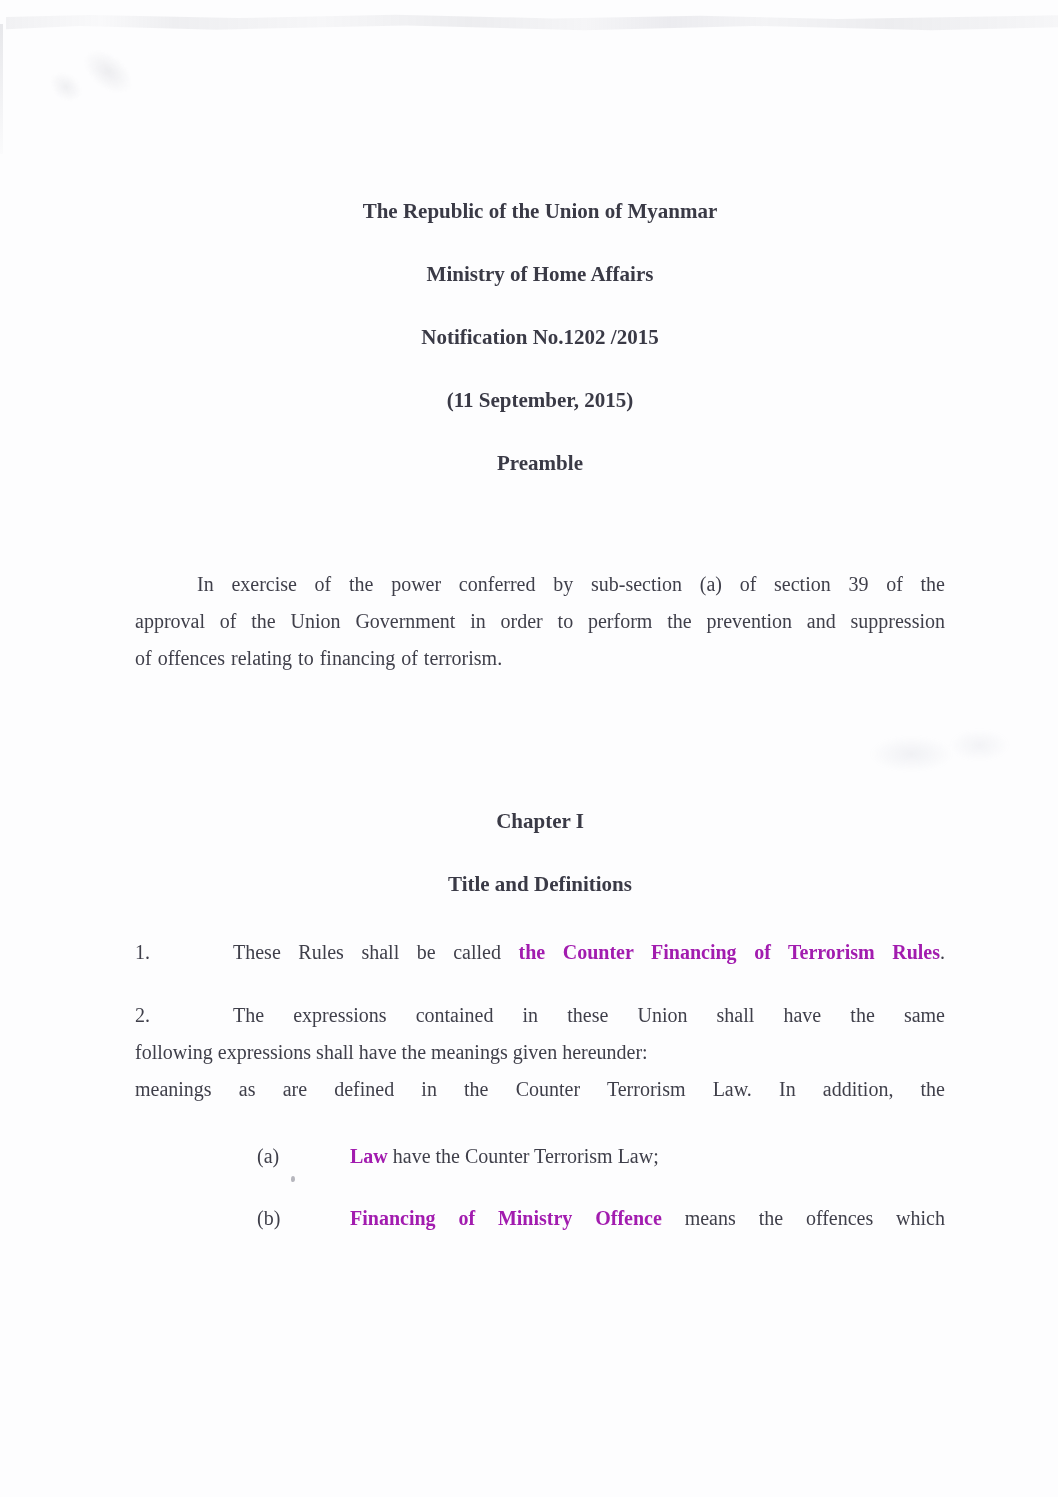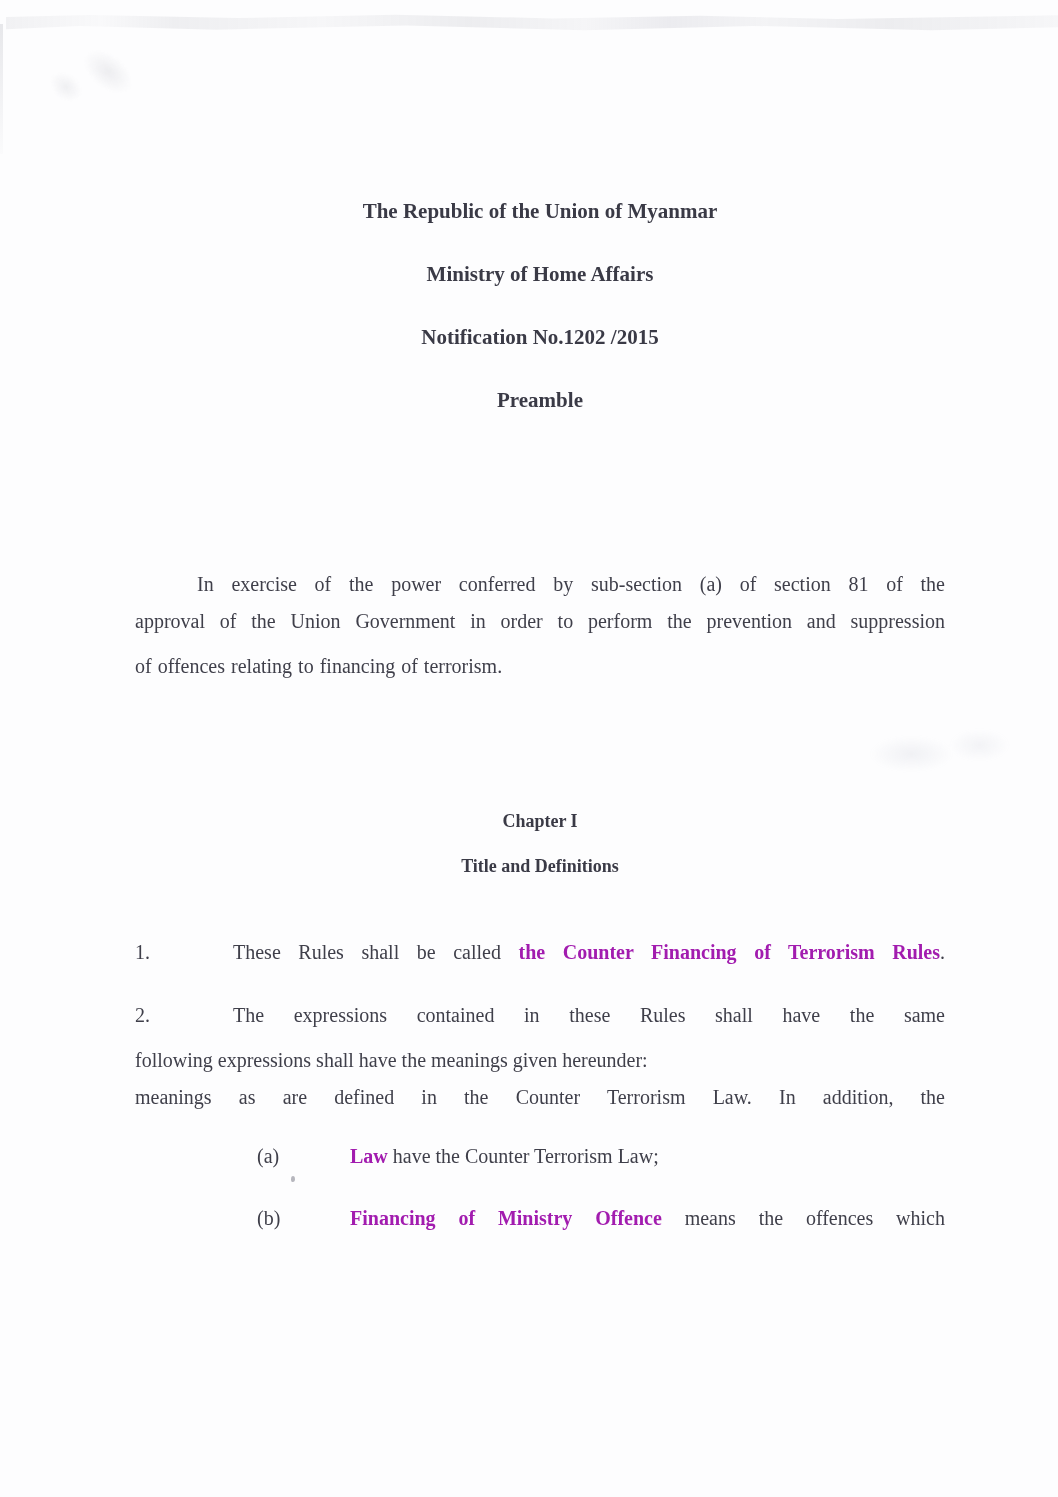--- a/index.html
+++ b/index.html
@@ -84,32 +84,31 @@
     line-height: 37px;
     word-spacing: 1px;
   }
   .jline {
     text-align: justify;
     text-align-last: justify;
   }
   .jline.last {
     text-align: left;
     text-align-last: left;
-    margin-top: 8px;
   }
   .preamble-body .line-0 { text-indent: 62px; }
 
   .chapter-block {
     position: absolute;
     top: 811px; left: 135px; width: 810px;
     display: flex; flex-direction: column;
-    row-gap: 25px;
+    row-gap: 43px;
     text-align: center;
     font-weight: bold;
-    font-size: 18px;
+    font-size: 21px;
     line-height: 20px;
     color: #3a3a46;
   }
 
   .rule {
     position: absolute;
     left: 135px; width: 810px;
     line-height: 37px;
   }
   .rule-1 { top: 934px; }
@@ -148,43 +147,44 @@
   <div class="artifact artifact-top-band"></div>
   <div class="artifact artifact-left-edge"></div>
   <div class="artifact artifact-smudge-topleft"></div>
   <div class="artifact artifact-smudge-right"></div>
   <div class="artifact artifact-dot-a"></div>
 
   <div class="header-lines">
     <div>The Republic of the Union of Myanmar</div>
     <div>Ministry of Home Affairs</div>
     <div>Notification No.1202 /2015</div>
+    <div>(11 September, 2015)</div>
     <div><span>Preamble</span></div>
   </div>
 
   <div class="preamble-body">
-    <div class="jline line-0">In exercise of the power conferred by sub-section (a) of section 81 of the</div>
+    <div class="jline line-0">In exercise of the power conferred by sub-section (a) of section 39 of the</div>
     <div class="jline">approval of the Union Government in order to perform the prevention and suppression</div>
     <div class="jline last">of offences relating to financing of terrorism.</div>
   </div>
 
   <div class="chapter-block">
     <div>Chapter I</div>
     <div>Title and Definitions</div>
   </div>
 
   <div class="rule rule-1">
     <span class="rule-num">1.</span>
     <p class="rule-text jline indent-first"><span>These Rules shall be called </span><b>the Counter Financing of Terrorism Rules</b><span>.</span></p>
   </div>
 
   <div class="rule rule-2">
     <span class="rule-num">2.</span>
     <div class="rule-text">
-      <div class="jline indent-first">The expressions contained in these Rules shall have the same</div>
+      <div class="jline indent-first">The expressions contained in these Union shall have the same</div>
       <div class="jline last">following expressions shall have the meanings given hereunder:</div>
       <div class="jline">meanings as are defined in the Counter Terrorism Law. In addition, the</div>
     </div>
   </div>
 
   <div class="definition def-a">
     <span class="def-label">(a)</span>
     <div class="def-body"><b>Law</b><span> have the Counter Terrorism Law;</span></div>
   </div>
 

